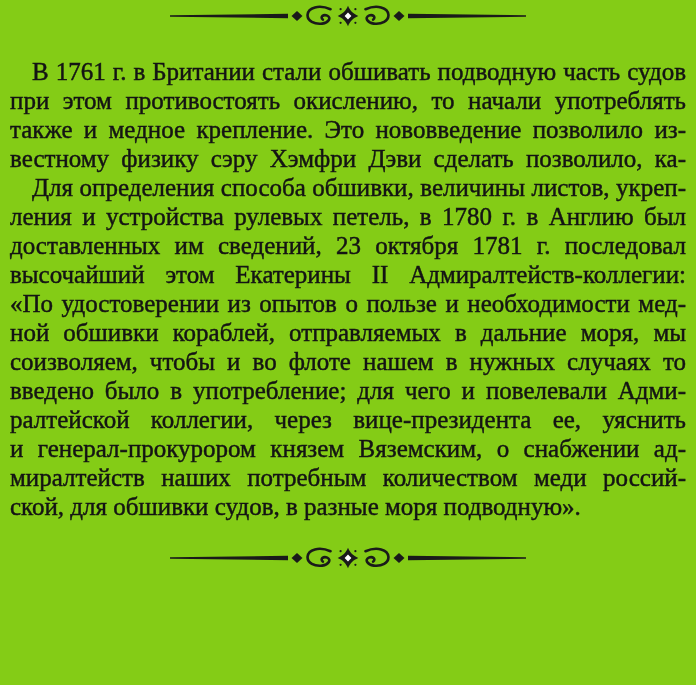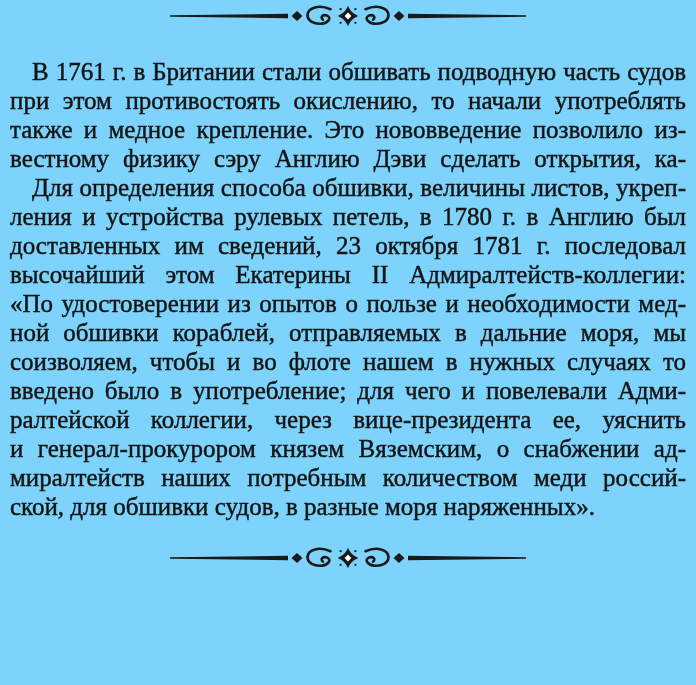--- a/index.html
+++ b/index.html
@@ -4,21 +4,21 @@
 <style>
   html, body {
     margin: 0;
     padding: 0;
     background: #ffffff;
   }
   .page {
     position: relative;
     width: 696px;
     height: 685px;
-    background: #7dd3fc;
+    background: #84cc16;
     overflow: hidden;
     font-family: "Liberation Serif", "DejaVu Serif", serif;
   }
   .ornament {
     display: block;
     margin: 0 auto;
   }
   .ornament-top { margin-top: 5px; }
   .ornament-bottom { margin-top: 26px; }
   .text-block {
@@ -61,35 +61,35 @@
       <circle cx="170.6" cy="17.8" r="1.1"></circle>
       <circle cx="185.4" cy="17.8" r="1.1"></circle>
     </g>
   </svg>
 
   <main class="text-block">
     <div class="paragraph">
         <div class="line first">В 1761 г. в Британии стали обшивать подводную часть судов</div>
         <div class="line">при этом противостоять окислению, то начали употреблять</div>
         <div class="line">также и медное крепление. Это нововведение позволило из-</div>
-        <div class="line">вестному физику сэру Англию Дэви сделать открытия, ка-</div>
+        <div class="line">вестному физику сэру Хэмфри Дэви сделать позволило, ка-</div>
       </div>
     <div class="paragraph">
         <div class="line first">Для определения способа обшивки, величины листов, укреп-</div>
         <div class="line">ления и устройства рулевых петель, в 1780 г. в Англию был</div>
         <div class="line">доставленных им сведений, 23 октября 1781 г. последовал</div>
         <div class="line">высочайший этом Екатерины II Адмиралтейств-коллегии:</div>
         <div class="line">«По удостоверении из опытов о пользе и необходимости мед-</div>
         <div class="line">ной обшивки кораблей, отправляемых в дальние моря, мы</div>
         <div class="line">соизволяем, чтобы и во флоте нашем в нужных случаях то</div>
         <div class="line">введено было в употребление; для чего и повелевали Адми-</div>
         <div class="line">ралтейской коллегии, через вице-президента ее, уяснить</div>
         <div class="line">и генерал-прокурором князем Вяземским, о снабжении ад-</div>
         <div class="line">миралтейств наших потребным количеством меди россий-</div>
-        <div class="line last">ской, для обшивки судов, в разные моря наряженных».</div>
+        <div class="line last">ской, для обшивки судов, в разные моря подводную».</div>
       </div>
   </main>
 
   <svg class="ornament ornament-bottom" width="356" height="22" viewBox="0 0 356 22" aria-hidden="true">
     <use href="#ornament-shape" xlink:href="#ornament-shape"></use>
   </svg>
 
 </div>
 
 </body></html>

